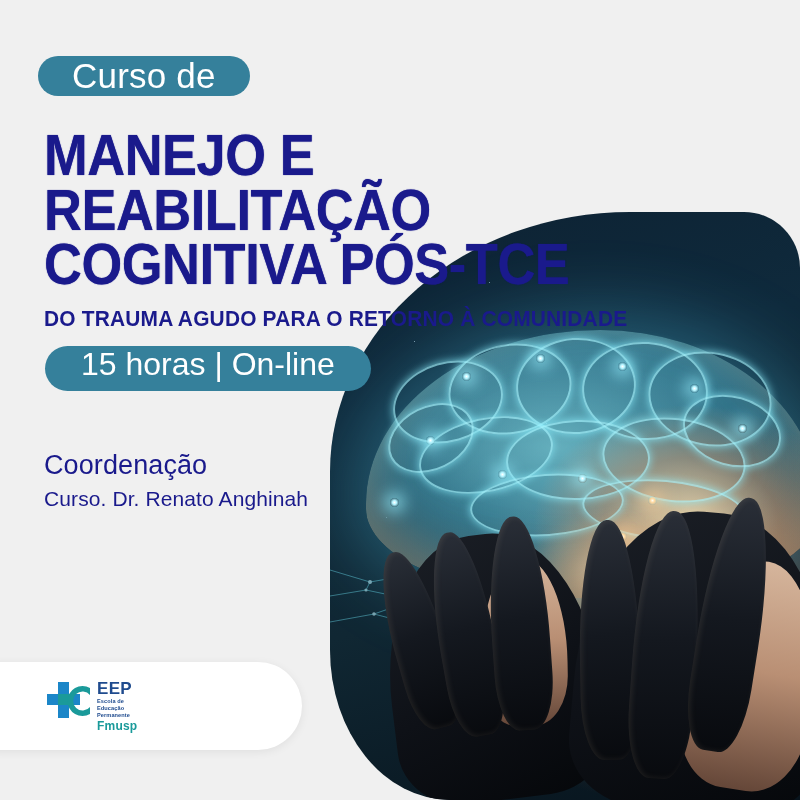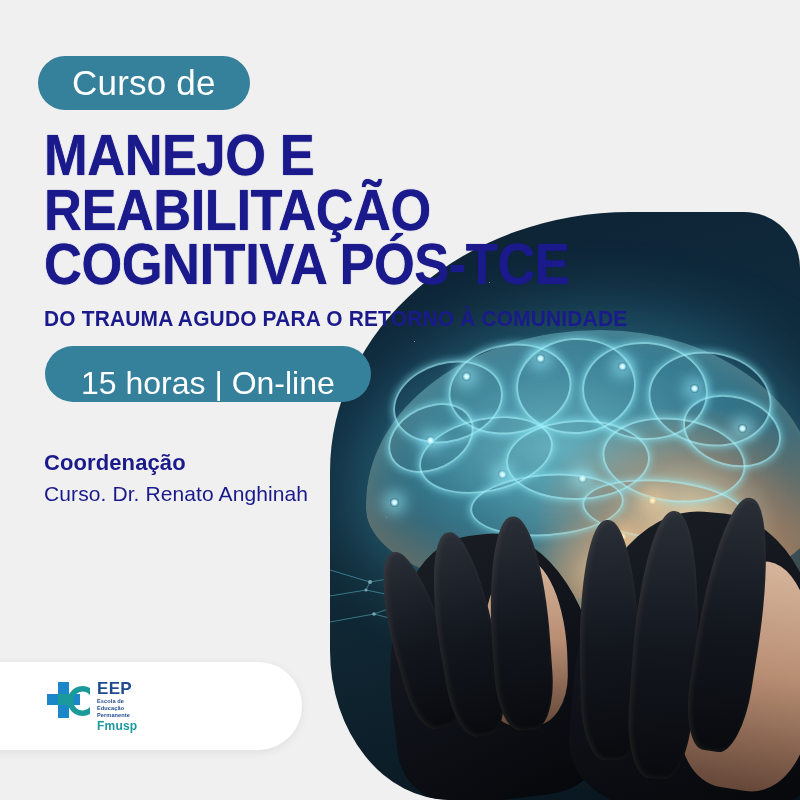--- a/index.html
+++ b/index.html
@@ -90,21 +90,21 @@
   .palm-glow{
     position:absolute;left:196px;top:300px;width:210px;height:120px;border-radius:50%;
     background:radial-gradient(ellipse at 50% 50%, rgba(255,236,200,0.80) 0%, rgba(255,190,130,0.35) 40%, rgba(255,170,110,0) 74%);
     filter:blur(6px);
   }
   .neural-lines{position:absolute;left:0;bottom:150px;width:170px;height:120px;opacity:.6;}
 
   
   .curso-pill{
     position:absolute;left:38px;top:56px;
-    height:54px;padding:0 34px;
+    height:40px;padding:0 34px;
     display:flex;align-items:center;
     background:#35809b;border-radius:27px;
     color:#ffffff;font-size:35px;letter-spacing:.2px;
   }
   .title{
     position:absolute;left:44px;top:128px;
     color:#1a1a8c;
     font-weight:bold;
     font-size:57px;
     line-height:0.96;
@@ -116,27 +116,27 @@
     text-shadow:0 0 1px #1a1a8c;
   }
   .subtitle{
     position:absolute;left:44px;top:306px;
     color:#1a1a8c;font-weight:bold;font-size:22px;
     letter-spacing:.2px;
     transform:scaleX(0.95);transform-origin:left top;
   }
   .hours-pill{
     position:absolute;left:45px;top:346px;
-    height:56px;padding:0 36px;
-    display:flex;align-items:flex-end;
+    height:45px;padding:0 36px;
+    display:flex;align-items:flex-start;
     background:#35809b;border-radius:28px;
     color:#ffffff;font-size:32px;
   }
   .coord-block{position:absolute;left:44px;top:450px;color:#1a1a8c;}
-  .coord-title{font-size:22px;font-weight:bold;letter-spacing:.1px;}
+  .coord-title{font-size:27px;font-weight:normal;letter-spacing:.1px;}
   .coord-name{font-size:21px;margin-top:6px;letter-spacing:.1px;}
 
   
   .logo-pill{
     position:absolute;left:-46px;top:662px;
     width:348px;height:88px;
     background:#ffffff;border-radius:44px;
     display:flex;align-items:center;
     box-shadow:0 2px 10px rgba(0,0,0,0.07);
   }

